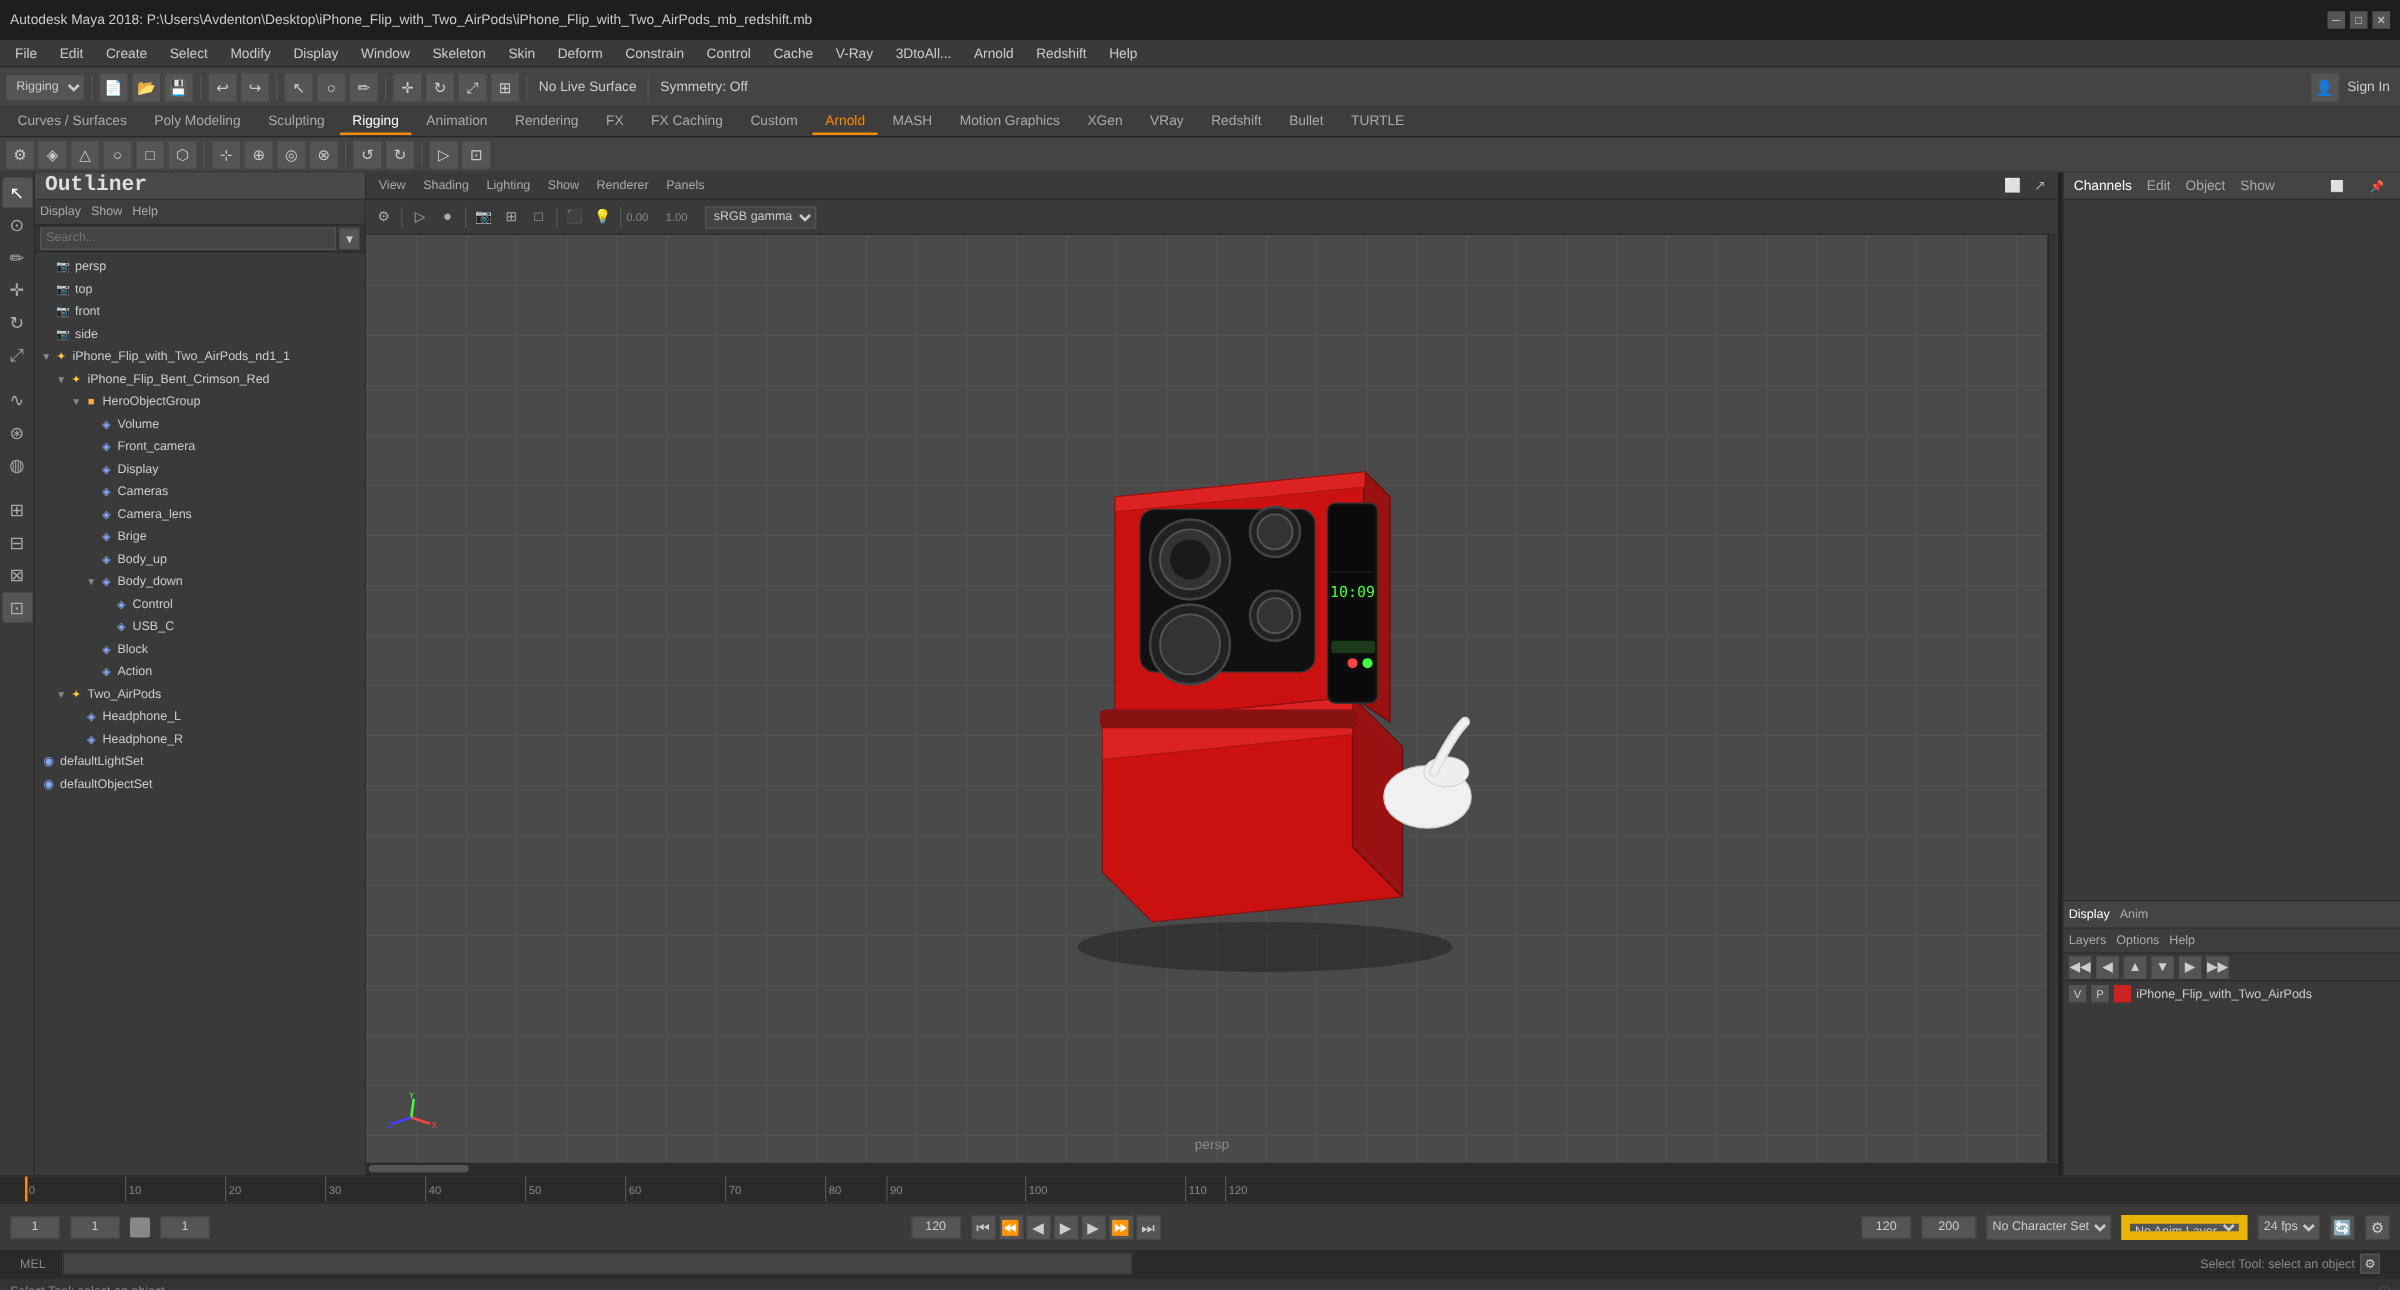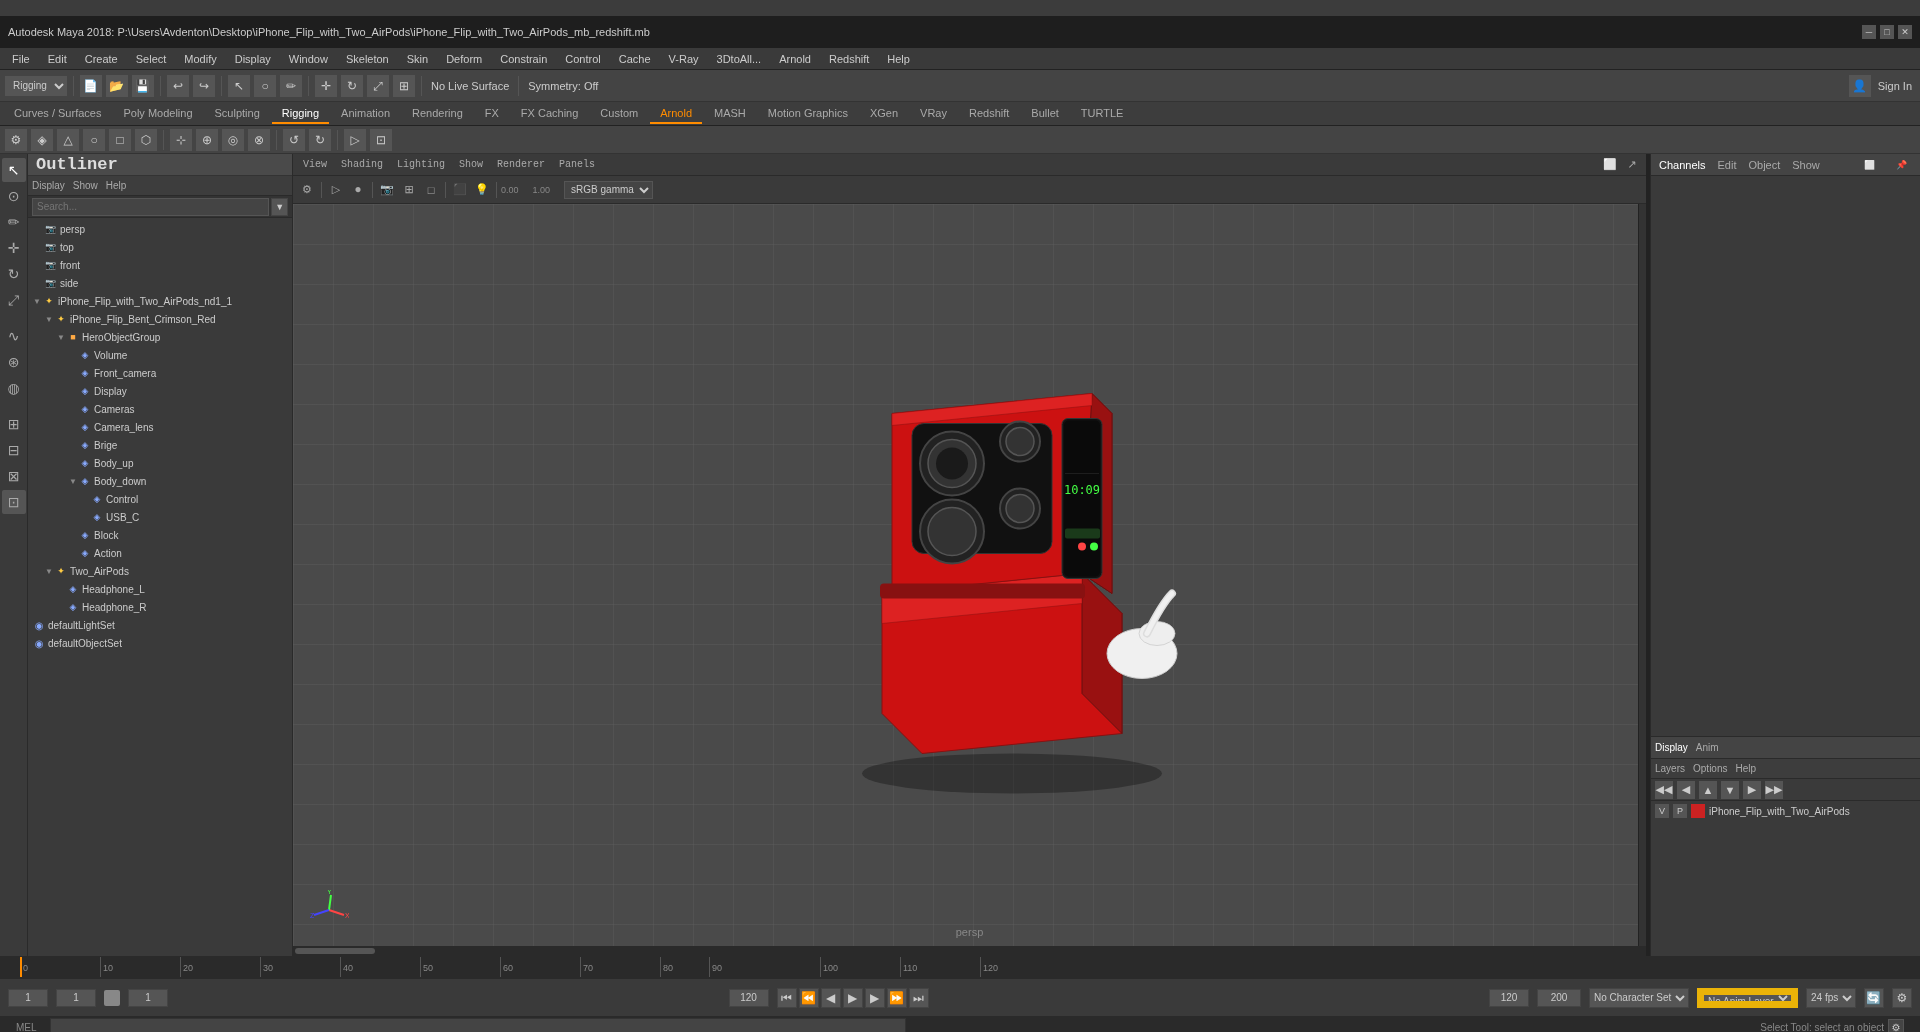--- a/index.html
+++ b/index.html
@@ -15,21 +15,20 @@
     }
 
     
     #title-bar {
       height: 22px;
       background: #1e1e1e;
       display: flex;
       align-items: center;
       padding: 16px 8px;
       justify-content: space-between;
-      margin-top: 16px;
     }
     #title-bar .title-text {
       font-size: 11px;
       color: #cccccc;
     }
     #title-bar .window-controls {
       display: flex;
       gap: 4px;
     }
     #title-bar .win-btn {
@@ -530,21 +529,20 @@
       font-size: 10px;
       padding: 0 4px;
     }
 
     
     .vp-menu-item {
       font-size: 10px;
       color: #aaa;
       padding: 2px 6px;
       cursor: pointer;
-      font-family: Liberation Mono, monospace;
     }
 
     
     #outliner-tree::-webkit-scrollbar { width: 8px; }
     #outliner-tree::-webkit-scrollbar-track { background: #2a2a2a; }
     #outliner-tree::-webkit-scrollbar-thumb { background: #555; }
 
     
     #model-svg {
       width: 420px;
@@ -1101,21 +1099,21 @@
         </div>
       <div class="timeline-tick" style="left:640px;">
           <span>80</span>
         </div>
       <div class="timeline-tick" style="left:689px;">
           <span>90</span>
         </div>
       <div class="timeline-tick" style="left:800px;">
           <span>100</span>
         </div>
-      <div class="timeline-tick" style="left:880px;">
+      <div class="timeline-tick" style="left:928px;">
           <span>110</span>
         </div>
       <div class="timeline-tick" style="left:960px;">
           <span>120</span>
         </div>
     </div>
 
     <div style="position:absolute;left:20px;top:0;width:2px;height:22px;background:#ff8c00;z-index:10;"></div>
   </div>
 </div>

